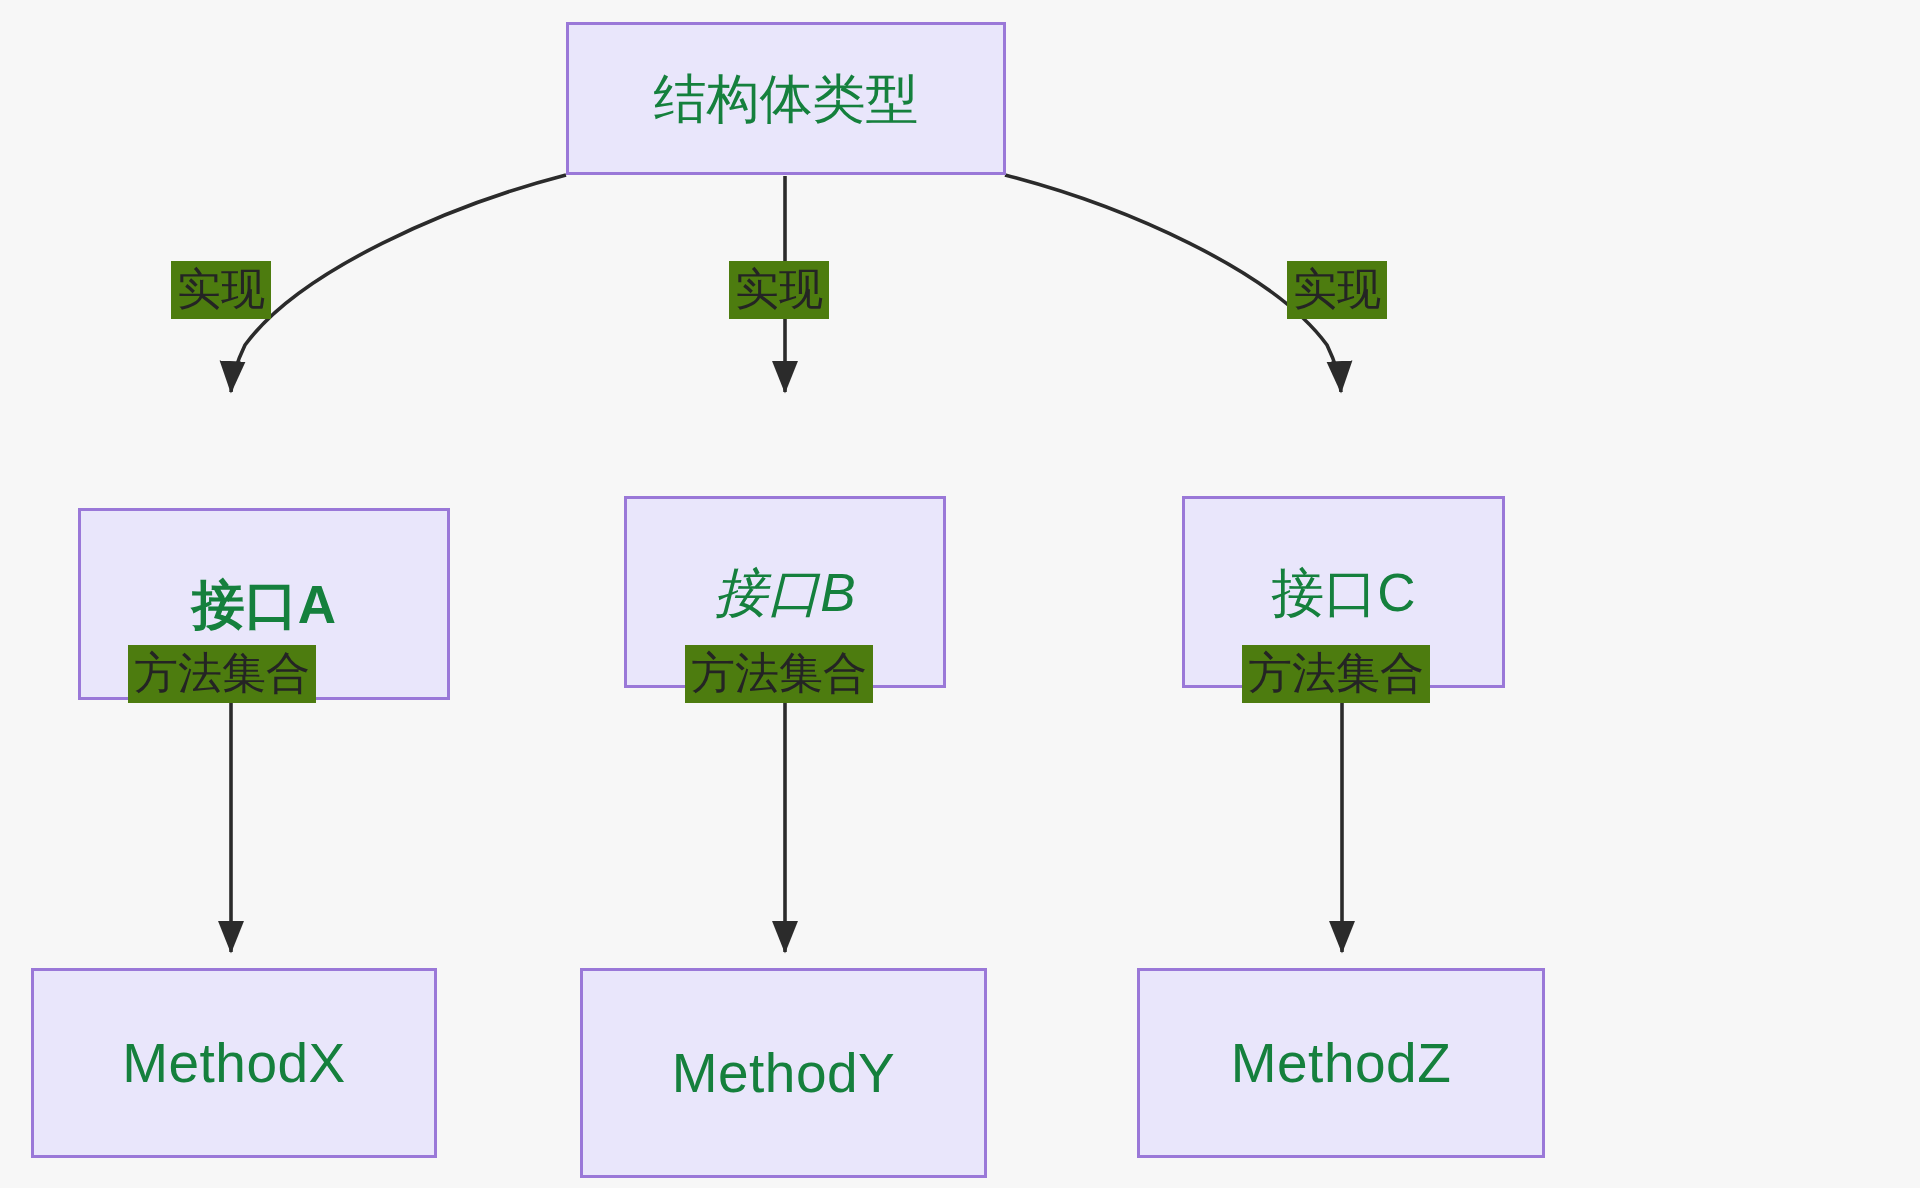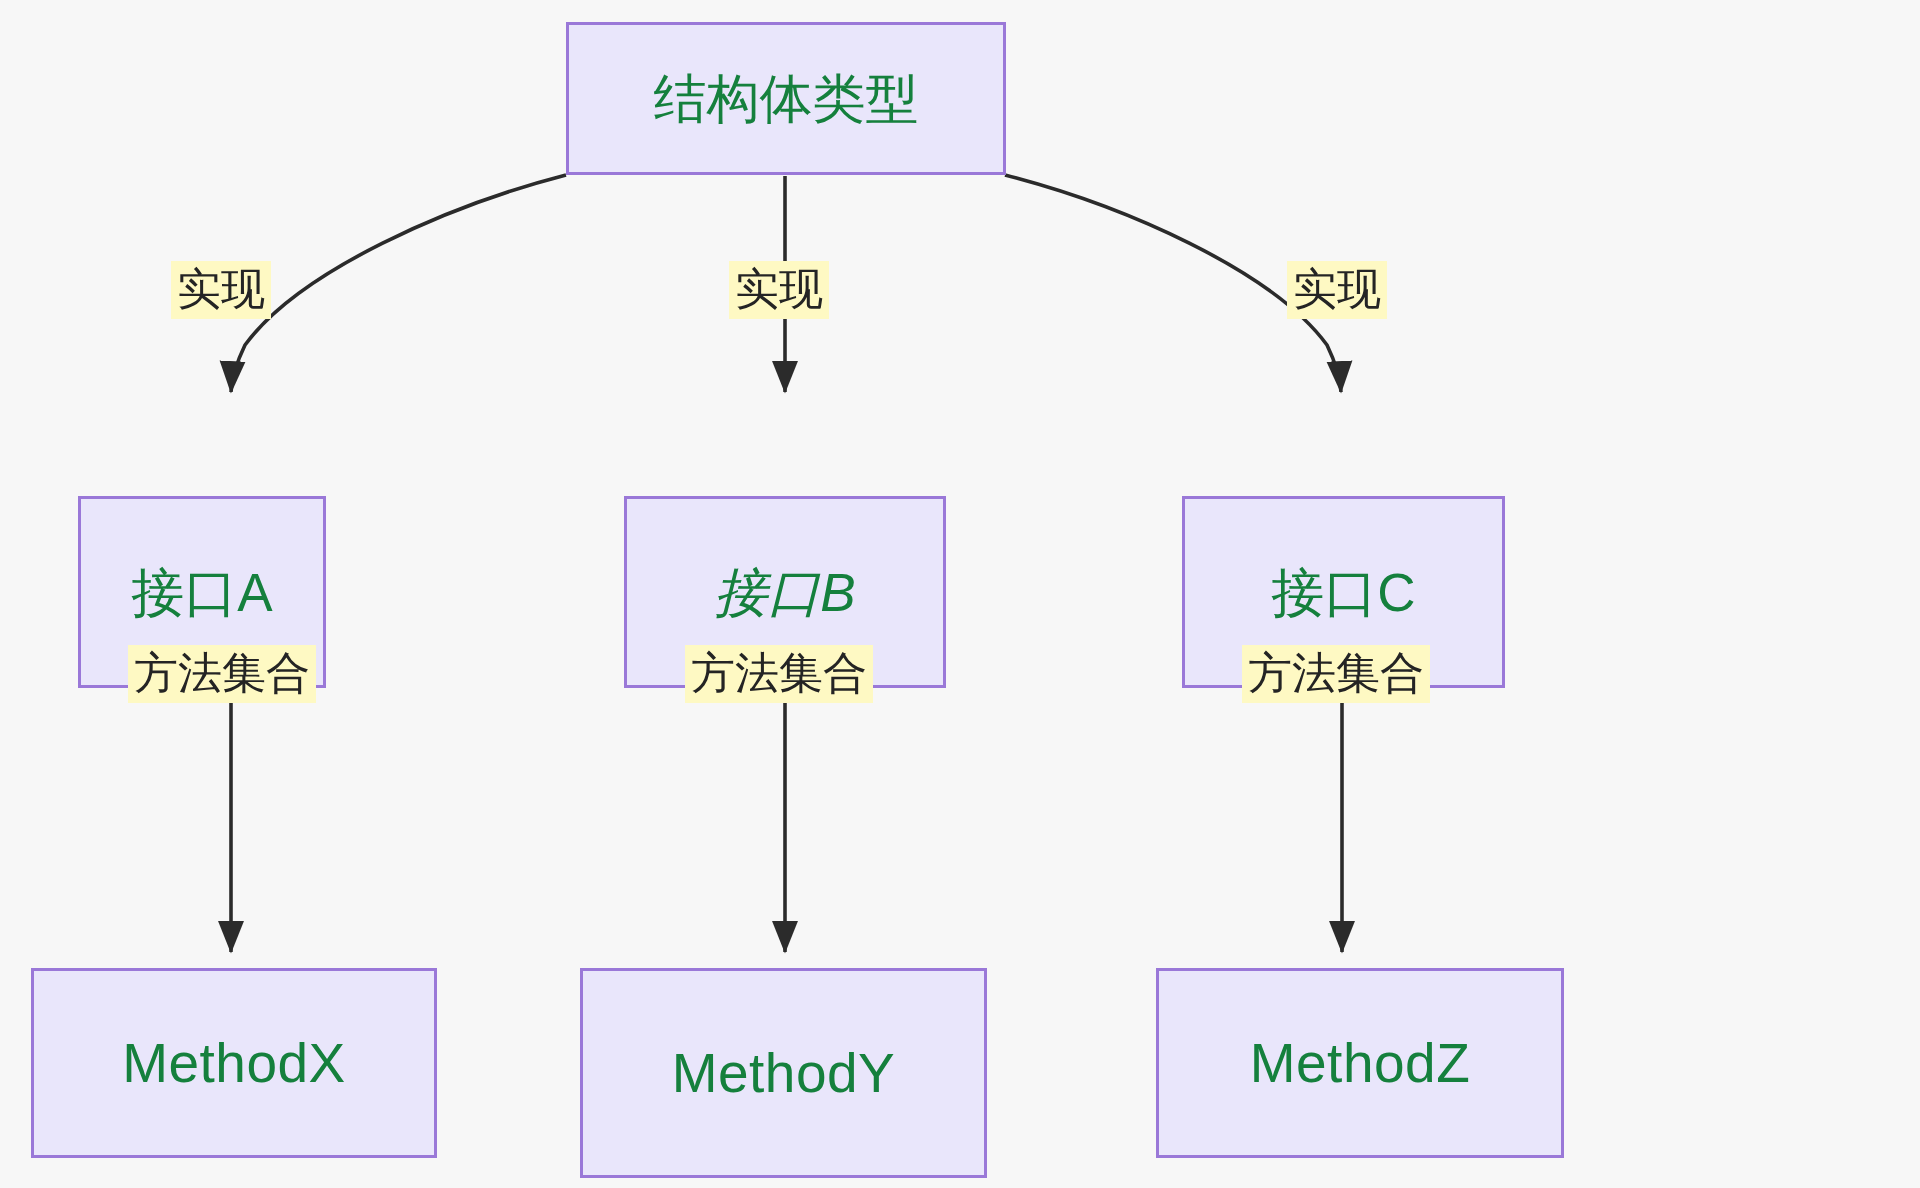--- a/index.html
+++ b/index.html
@@ -48,36 +48,36 @@
   .node-cjk .node-label {
     font-size: 53px;
     letter-spacing: 0px;
   }
   .node-latin .node-label {
     font-size: 55px;
     letter-spacing: 0.5px;
   }
   .edge-label {
     position: absolute;
-    background: #fef9c3;
+    background: #4d7c0f;
     color: #242424;
     font-size: 44px;
     line-height: 1.18;
     padding: 2px 6px 4px 6px;
     white-space: nowrap;
     box-sizing: border-box;
   }
   
   #node-root    { left: 566px;  top: 22px;  width: 440px; height: 153px; }
-  #node-iface-a { left: 78px;   top: 496px; width: 248px; height: 192px; }
+  #node-iface-a { left: 78px;   top: 508px; width: 372px; height: 192px; font-weight: bold; }
   #node-iface-b { left: 624px;  top: 496px; width: 322px; height: 192px; font-style: italic; }
   #node-iface-c { left: 1182px; top: 496px; width: 323px; height: 192px; }
   #node-method-x { left: 31px;   top: 968px; width: 406px; height: 190px; }
   #node-method-y { left: 580px;  top: 968px; width: 407px; height: 210px; }
-  #node-method-z { left: 1137px; top: 968px; width: 408px; height: 190px; margin-left: 19px; }
+  #node-method-z { left: 1137px; top: 968px; width: 408px; height: 190px; }
   
   #elabel-impl-a { left: 171px;  top: 261px; }
   #elabel-impl-b { left: 729px;  top: 261px; }
   #elabel-impl-c { left: 1287px; top: 261px; }
   #elabel-ms-a   { left: 128px;  top: 645px; }
   #elabel-ms-b   { left: 685px;  top: 645px; }
   #elabel-ms-c   { left: 1242px; top: 645px; }
 </style>
 </head>
 <body>

